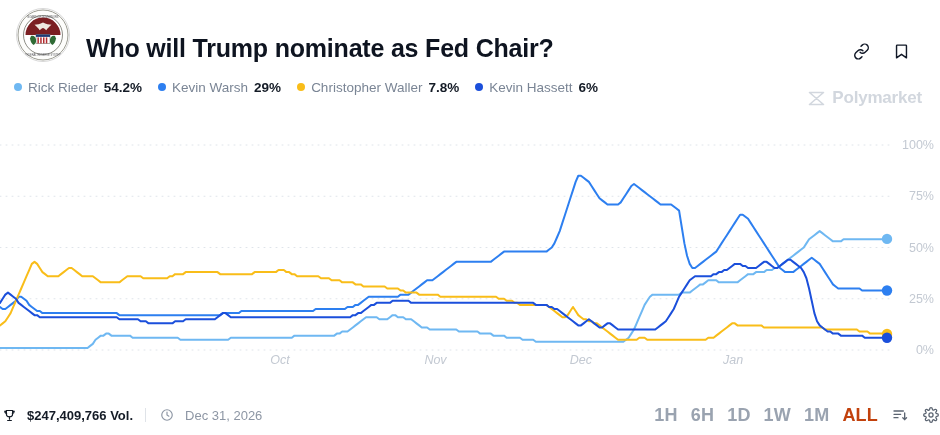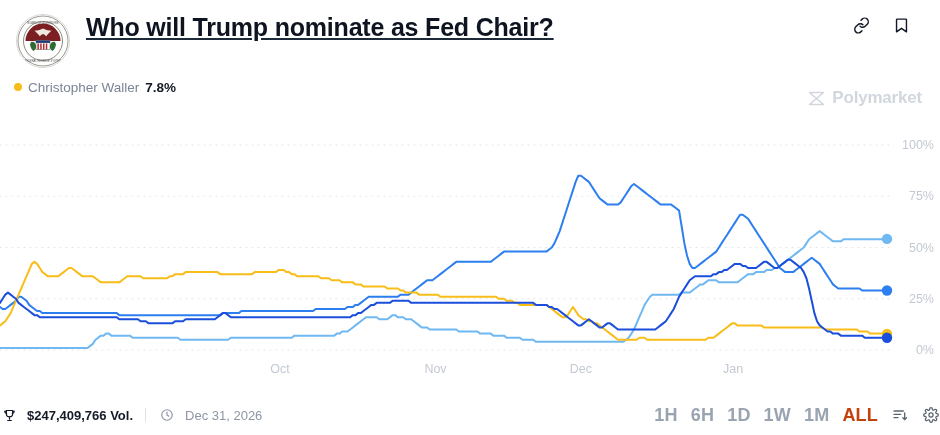--- a/index.html
+++ b/index.html
@@ -7,21 +7,21 @@
   body{
     width:940px;height:435px;overflow:hidden;
     background:#ffffff;
     font-family:"Liberation Sans","DejaVu Sans",sans-serif;
     color:#1d2b39;
     -webkit-font-smoothing:antialiased;
   }
   .card{position:relative;width:940px;height:435px;box-sizing:border-box;}
 
   
-  .header{display:flex;align-items:flex-start;padding:14px 24px 0 16px;height:62px;box-sizing:border-box;text-decoration:underline;}
+  .header{display:flex;align-items:flex-end;padding:14px 24px 0 16px;height:62px;box-sizing:border-box;}
   .seal{width:52px;height:52px;border-radius:50%;flex:0 0 auto;position:relative;
         background:#ffffff;border:1px solid #d8d8d8;overflow:hidden;}
   .seal svg{display:block;}
   .title{margin-left:16px;font-size:25px;font-weight:bold;letter-spacing:-0.2px;color:#0e1420;line-height:1.1;}
   .head-actions{margin-left:auto;display:flex;align-items:center;gap:18px;padding-right:4px;}
   .icon-btn{width:22px;height:22px;display:flex;align-items:center;justify-content:center;cursor:pointer;color:#111827;}
 
   
   .legend{display:flex;align-items:center;gap:16px;padding:16px 16px 0 14px;height:34px;box-sizing:border-box;}
   .legend-item{display:flex;align-items:center;gap:6px;font-size:13.5px;cursor:pointer;white-space:nowrap;}
@@ -31,21 +31,21 @@
 
   .watermark{position:absolute;right:18px;top:88px;display:flex;align-items:center;gap:7px;
              color:#d2d7de;font-size:17px;font-weight:bold;letter-spacing:-0.2px;}
   .wm-logo{width:17px;height:15px;}
 
   
   .chart-wrap{position:absolute;left:0;top:120px;width:940px;height:268px;}
   .chart-svg{position:absolute;left:0;top:0;}
   .ylabels{position:absolute;right:6px;top:0;width:46px;height:268px;}
   .ylabel{position:absolute;right:0;font-size:12.5px;color:#c3c9d2;line-height:1;}
-  .xlabels{position:absolute;left:0;top:243px;width:824px;height:22px;}
+  .xlabels{position:absolute;left:0;top:234px;width:824px;height:22px;font-style:italic;}
   .xlabel{position:absolute;font-size:12.5px;color:#c3c9d2;line-height:1;}
 
   
   .footer{position:absolute;left:0;bottom:0;width:940px;height:40px;display:flex;align-items:center;
           padding:0 0;box-sizing:border-box;}
   .foot-left{display:flex;align-items:center;gap:9px;font-size:13px;}
   .vol{font-weight:bold;color:#141b26;}
   .divider{width:1px;height:14px;background:#dfe3e8;margin:0 3px;}
   .date{color:#8d96a4;}
   .foot-right{margin-left:auto;display:flex;align-items:center;gap:13px;}
@@ -94,23 +94,38 @@
       <div class="icon-btn">
         <svg width="17" height="17" viewBox="0 0 24 24" fill="none" stroke="currentColor" stroke-width="2" stroke-linejoin="round">
           <path d="M6 3h12a1 1 0 0 1 1 1v17l-7-5-7 5V4a1 1 0 0 1 1-1z"></path>
         </svg>
       </div>
     </div>
   </div>
 
   <div class="legend" id="legend">
       <div class="legend-item">
+        <span class="legend-dot" style="background:#6FB8F2"></span>
+        <span class="legend-name">Rick Rieder</span>
+        <span class="legend-val">54.2%</span>
+      </div>
+      <div class="legend-item">
+        <span class="legend-dot" style="background:#2D7FF0"></span>
+        <span class="legend-name">Kevin Warsh</span>
+        <span class="legend-val">29%</span>
+      </div>
+      <div class="legend-item">
         <span class="legend-dot" style="background:#F9BD19"></span>
         <span class="legend-name">Christopher Waller</span>
         <span class="legend-val">7.8%</span>
+      </div>
+      <div class="legend-item">
+        <span class="legend-dot" style="background:#1B4FDB"></span>
+        <span class="legend-name">Kevin Hassett</span>
+        <span class="legend-val">6%</span>
       </div>
     </div>
 
   <div class="watermark">
     <span class="wm-logo">
       <svg width="17" height="15" viewBox="0 0 17 15" fill="none" stroke="#d2d7de" stroke-width="1.6" stroke-linejoin="round">
         <path d="M1.5 1.5h14l-14 12h14z"></path>
       </svg>
     </span>
     <span>Polymarket</span>

